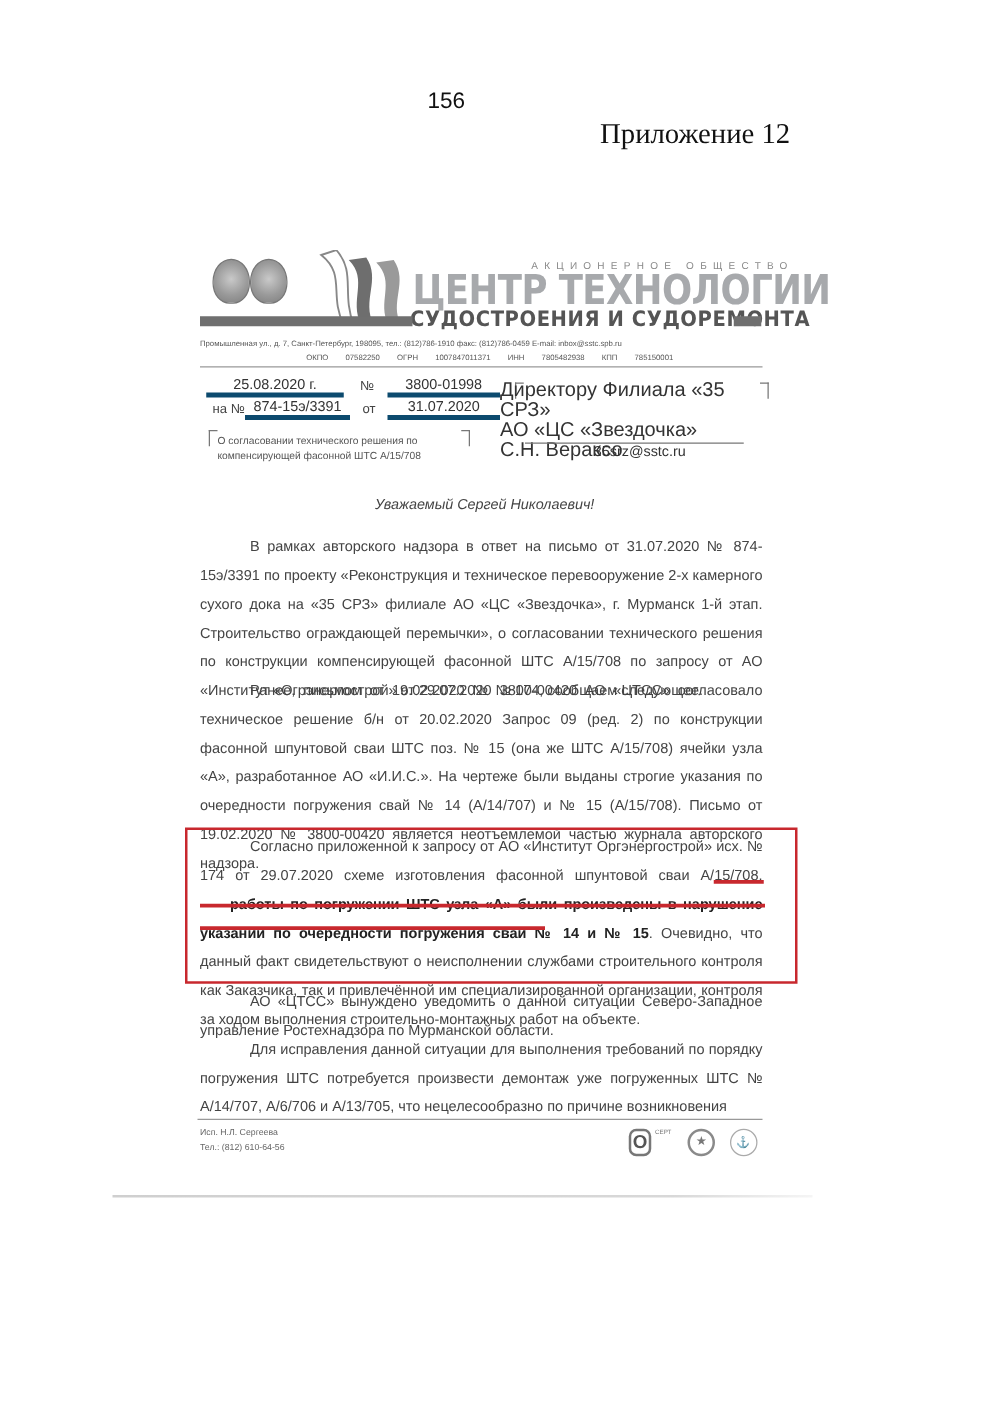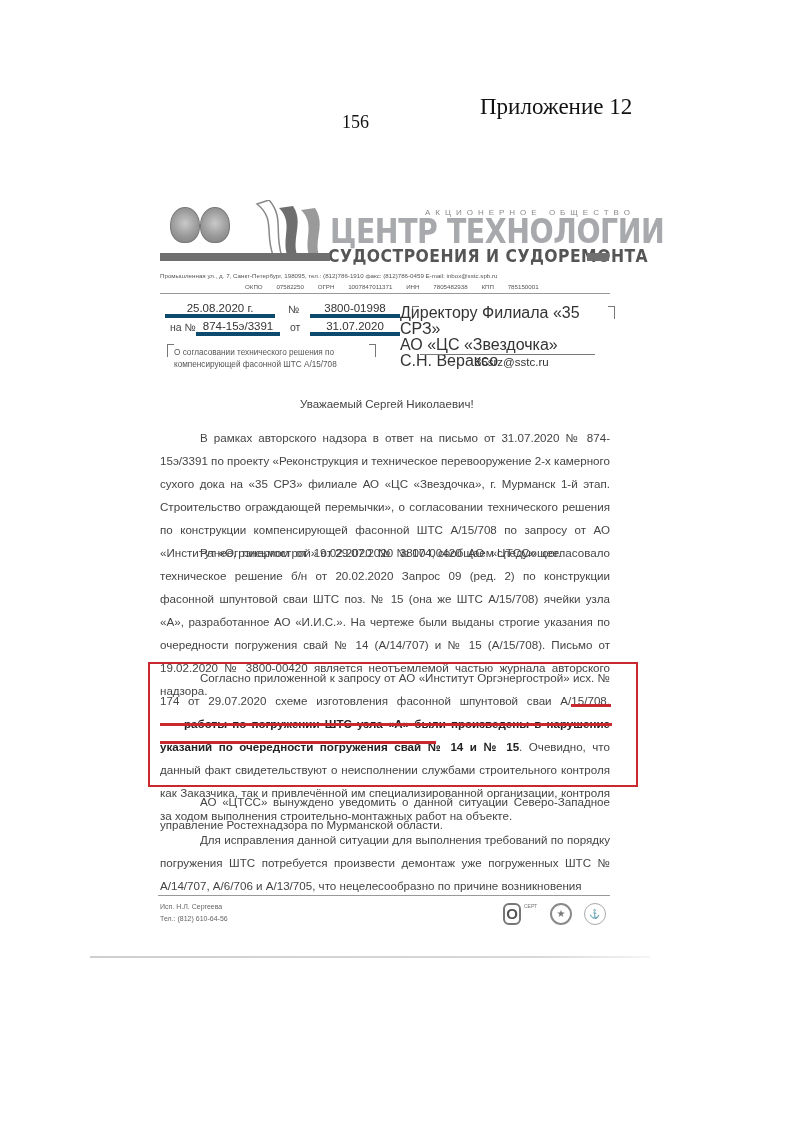--- a/index.html
+++ b/index.html
@@ -1,17 +1,17 @@
 <!DOCTYPE html>
 <html><head>
 <meta charset="utf-8">
 <style>
   html, body { margin:0; padding:0; background:#ffffff; }
   body { width:800px; height:1134px; position:relative; overflow:hidden; font-family:"Liberation Sans", sans-serif; color:#222; }
-  .page-number { position:absolute; left:342px; top:70px; font-family:Liberation Serif, serif; font-size:18px; color:#111;margin-top:42px; }
+  .page-number { position:absolute; left:342px; top:70px; font-family:Liberation Sans, sans-serif; font-size:18px; color:#111; }
   .appendix-title { position:absolute; left:480px; top:94px; font-family:"Liberation Serif", serif; font-weight:normal; font-size:23px; color:#111; }
 
   .scan { position:absolute; left:90px; top:180px; width:620px; height:775px; background:#fff; }
   .scan-bottom-line { position:absolute; left:90px; top:956px; width:560px; height:2px; background:linear-gradient(to right,#cfcfcf,#d8d8d8 80%,#f5f5f5); }
 
   
   .emblem { position:absolute; top:207px; width:28px; height:34px; border-radius:50% 50% 45% 45%; background:radial-gradient(circle at 50% 45%, #c9c9c9 0%, #9a9a9a 55%, #7d7d7d 100%); border:1px solid #777; }
   .logo-waves { position:absolute; left:255px; top:200px; width:80px; height:62px; }
   .logo-company-type { position:absolute; left:425px; top:208px; font-size:8px; letter-spacing:5px; color:#8a8a8a; }
   .logo-main { position:absolute; left:330px; top:212px; font-size:33px; font-weight:bold; color:#a7a9ac; letter-spacing:-0.5px; transform:scaleX(0.86); transform-origin:left; font-family:"DejaVu Sans", sans-serif; }
@@ -25,21 +25,21 @@
   
   .reg-field { position:absolute; font-size:11.5px; color:#333; text-align:center; border-bottom:4px solid #0c4a6e; }
   .reg-label { position:absolute; font-size:10.5px; color:#444; }
   .subject-box { position:absolute; left:168px; top:347px; width:220px; font-size:8.2px; line-height:12px; color:#555; padding-left:6px; }
   .corner { position:absolute; width:6px; height:12px; border-color:#777; border-style:solid; }
 
   .addressee { position:absolute; left:400px; top:305px; width:215px; text-align:left; font-size:16px; line-height:16px; color:#333; }
   .addressee-rule { position:absolute; left:420px; top:354px; width:175px; height:1px; background:#777; }
   .addressee-email { position:absolute; left:475px; top:356px; font-size:11.5px; color:#333; }
 
-  .salutation { position:absolute; left:300px; top:398px; font-size:11.5px; color:#444; }
+  .salutation { position:absolute; left:300px; top:398px; font-size:11.5px; color:#444;font-style:italic; }
 
   .para { position:absolute; left:160px; width:450px; font-size:11.6px; line-height:23px; color:#444; text-align:justify; text-indent:40px; margin:0; }
   .para b { color:#222;margin-left:24px; }
   .highlight-box { position:absolute; left:148px; top:662px; width:490px; height:125px; border:2.5px solid #c8282e; box-sizing:border-box; }
   .ul { position:absolute; height:2.5px; background:#c8282e; }
 
   .footer-rule { position:absolute; left:158px; top:895px; width:452px; height:1px; background:#999; }
   .executor { position:absolute; left:160px; top:901px; font-size:7px; color:#666; line-height:12px; }
   .cert { position:absolute; top:903px; height:22px; }
   .cert-o { left:503px; width:18px; border:2px solid #777; border-radius:6px; box-sizing:border-box; font-size:15px; font-weight:bold; color:#555; text-align:center; line-height:18px; }

